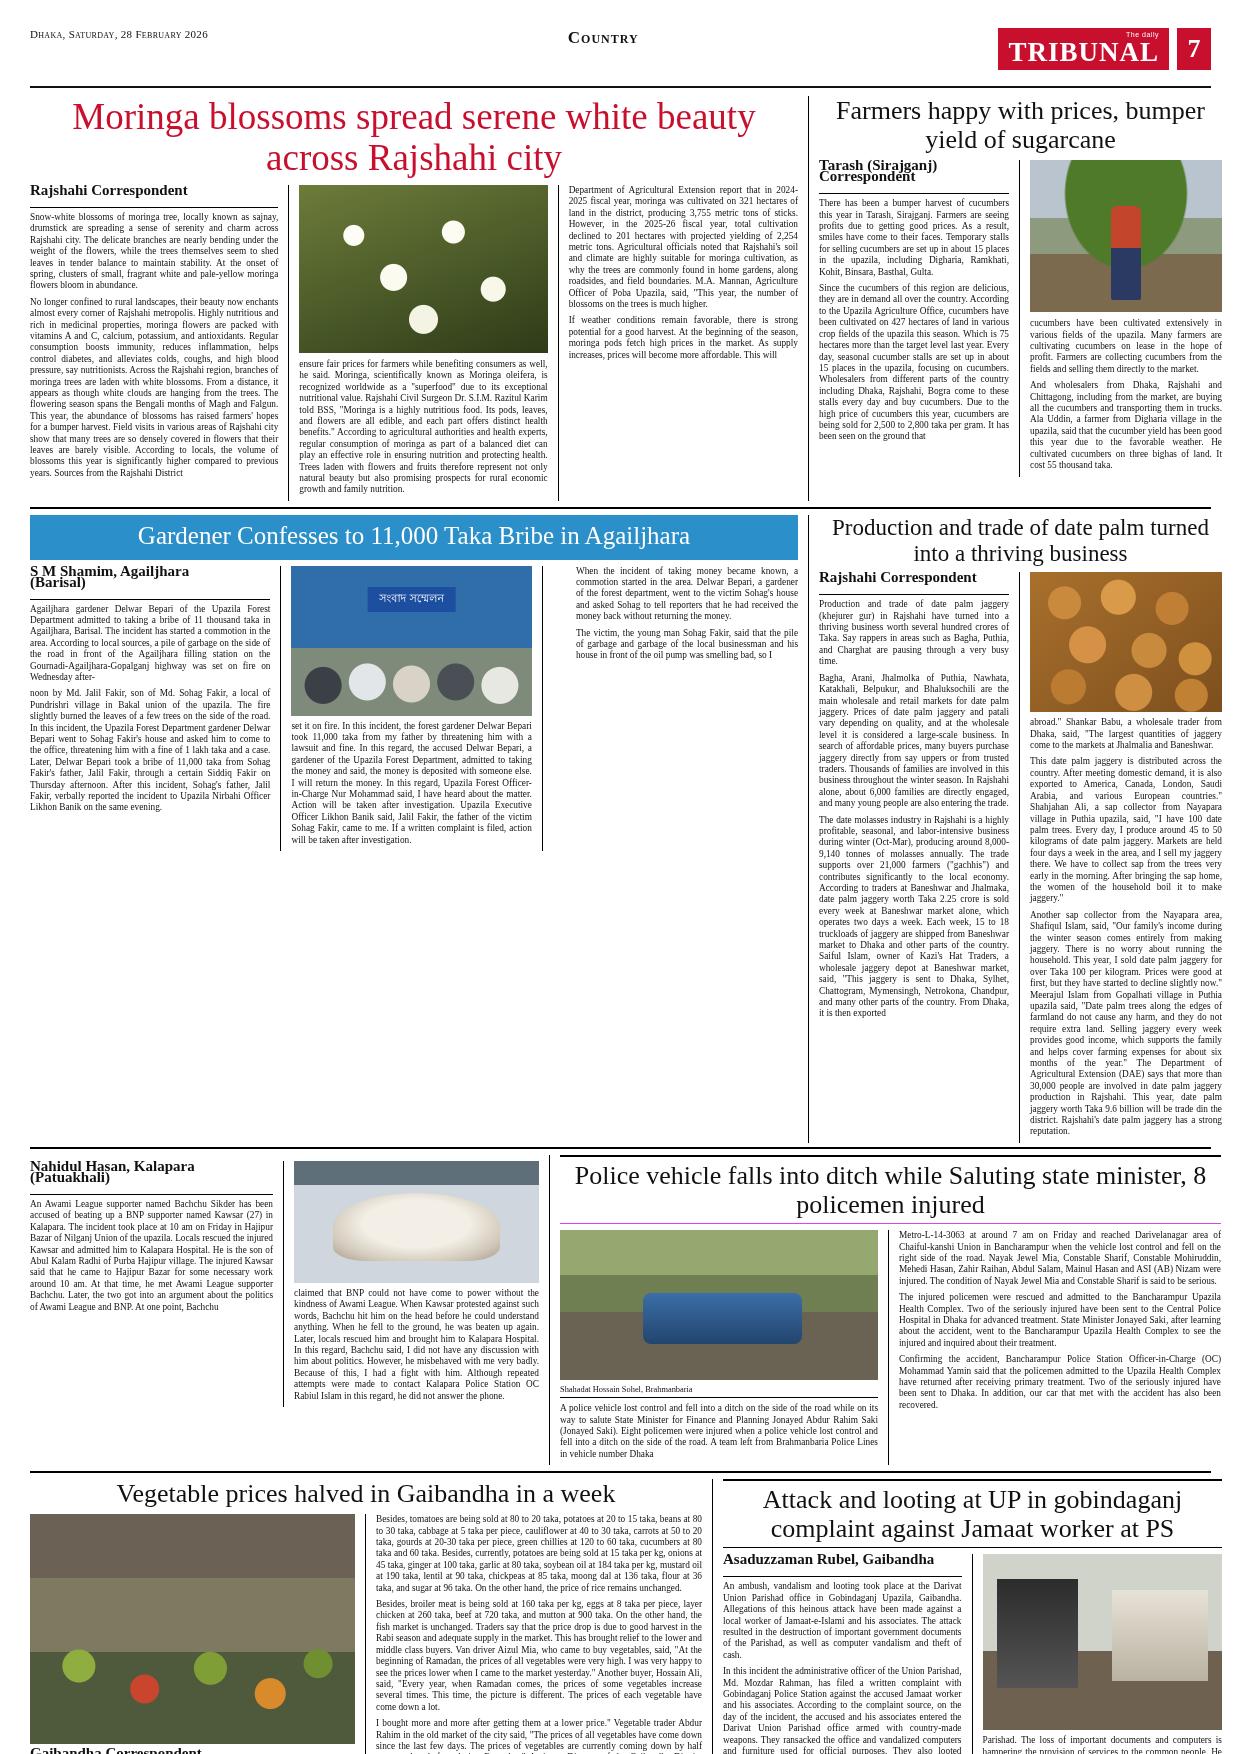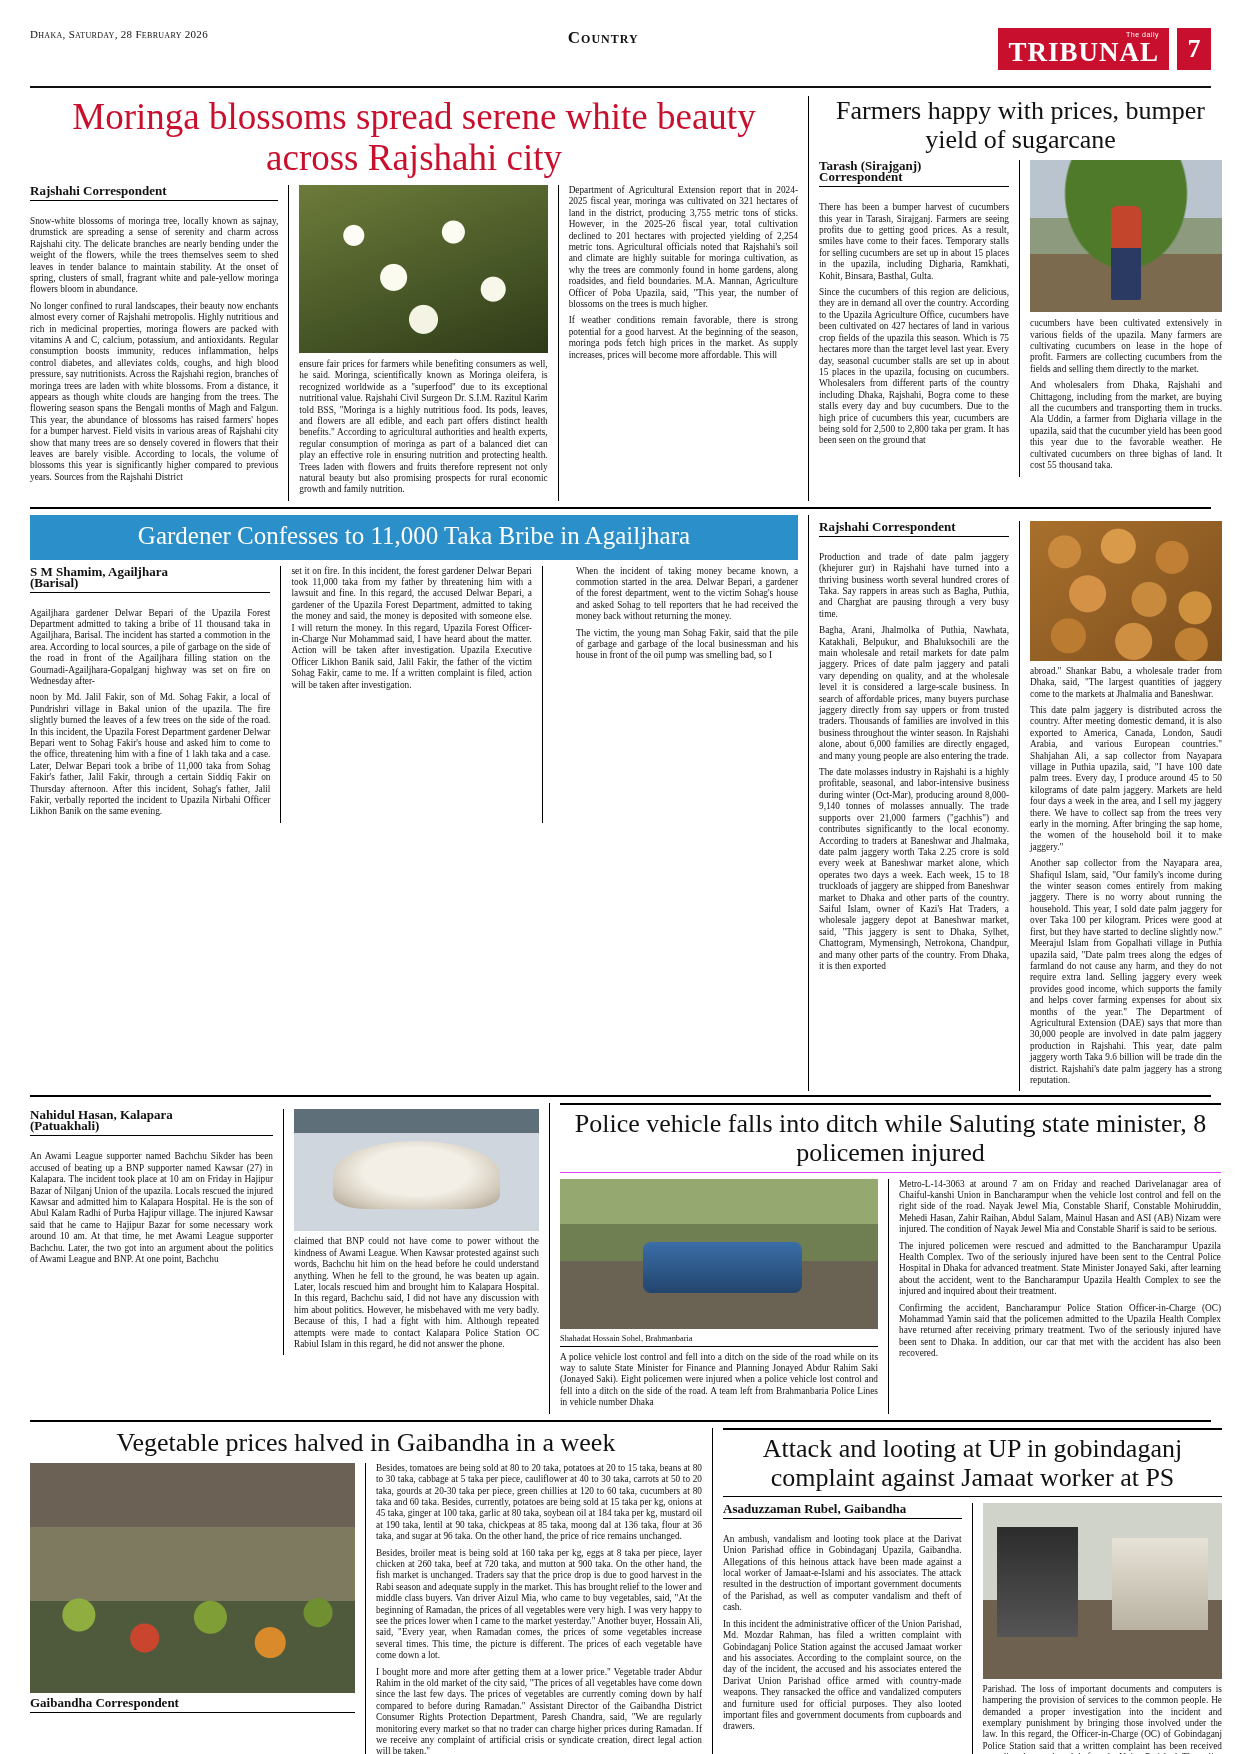--- a/index.html
+++ b/index.html
@@ -87,25 +87,25 @@
   .hl {
     text-align: center;
     font-weight: normal;
     line-height: 1.12;
     margin: 0;
   }
   .hl-xl { font-size: 37px; }
   .hl-lg { font-size: 26px; }
   .hl-md { font-size: 23px; }
   .byline {
-    font-size: 13px;
+    font-size: 15px;
     font-weight: bold;
     border-bottom: 1px solid #000;
-    padding-bottom: 4px;
-    margin-bottom: 15px;
+    padding-bottom: 11px;
+    margin-bottom: 4px;
     line-height: 11px;
   }
   .body-txt {
     font-size: 9.3px;
     line-height: 11.4px;
     text-align: justify;
     hyphens: auto;
   }
   .body-txt p { margin: 0 0 5px 0; }
   .thick-rule { border-top: 2px solid #000; }
@@ -319,34 +319,38 @@
           <div class="byline">
             <div>S M Shamim, Agailjhara</div>
             <div>(Barisal)</div>
           </div>
           <div class="body-txt">
             <p>Agailjhara gardener Delwar Bepari of the Upazila Forest Department admitted to taking a bribe of 11 thousand taka in Agailjhara, Barisal. The incident has started a commotion in the area. According to local sources, a pile of garbage on the side of the road in front of the Agailjhara filling station on the Gournadi-Agailjhara-Gopalganj highway was set on fire on Wednesday after-</p>
             <p>noon by Md. Jalil Fakir, son of Md. Sohag Fakir, a local of Pundrishri village in Bakal union of the upazila. The fire slightly burned the leaves of a few trees on the side of the road. In this incident, the Upazila Forest Department gardener Delwar Bepari went to Sohag Fakir's house and asked him to come to the office, threatening him with a fine of 1 lakh taka and a case. Later, Delwar Bepari took a bribe of 11,000 taka from Sohag Fakir's father, Jalil Fakir, through a certain Siddiq Fakir on Thursday afternoon. After this incident, Sohag's father, Jalil Fakir, verbally reported the incident to Upazila Nirbahi Officer Likhon Banik on the same evening.</p>
           </div>
         </div>
         <div class="col-div" style="width:249px;">
+          <div class="photo ph-presscon" style="height:150px;margin-bottom:5px;position:relative;">
+            <div class="bn-banner">সংবাদ সম্মেলন</div>
+          </div>
           <div class="body-txt">
             <p>set it on fire. In this incident, the forest gardener Delwar Bepari took 11,000 taka from my father by threatening him with a lawsuit and fine. In this regard, the accused Delwar Bepari, a gardener of the Upazila Forest Department, admitted to taking the money and said, the money is deposited with someone else. I will return the money. In this regard, Upazila Forest Officer-in-Charge Nur Mohammad said, I have heard about the matter. Action will be taken after investigation. Upazila Executive Officer Likhon Banik said, Jalil Fakir, the father of the victim Sohag Fakir, came to me. If a written complaint is filed, action will be taken after investigation.</p>
           </div>
         </div>
         <div class="col-div" style="width:230px;padding-left:33px;">
           <div class="body-txt">
             <p>When the incident of taking money became known, a commotion started in the area. Delwar Bepari, a gardener of the forest department, went to the victim Sohag's house and asked Sohag to tell reporters that he had received the money back without returning the money.</p>
             <p>The victim, the young man Sohag Fakir, said that the pile of garbage and garbage of the local businessman and his house in front of the oil pump was smelling bad, so I</p>
           </div>
         </div>
       </div>
     </div>
 
     <div class="right-top">
+      <h2 class="hl hl-md" style="margin-bottom:6px;">Production and trade of date palm turned into a thriving business</h2>
       <div class="cols2" style="margin-top:6px;">
         <div style="width:190px;">
           <div class="byline">Rajshahi Correspondent</div>
           <div class="body-txt">
             <p>Production and trade of date palm jaggery (khejurer gur) in Rajshahi have turned into a thriving business worth several hundred crores of Taka. Say rappers in areas such as Bagha, Puthia, and Charghat are pausing through a very busy time.</p>
             <p>Bagha, Arani, Jhalmolka of Puthia, Nawhata, Katakhali, Belpukur, and Bhaluksochili are the main wholesale and retail markets for date palm jaggery. Prices of date palm jaggery and patali vary depending on quality, and at the wholesale level it is considered a large-scale business. In search of affordable prices, many buyers purchase jaggery directly from say uppers or from trusted traders. Thousands of families are involved in this business throughout the winter season. In Rajshahi alone, about 6,000 families are directly engaged, and many young people are also entering the trade.</p>
             <p>The date molasses industry in Rajshahi is a highly profitable, seasonal, and labor-intensive business during winter (Oct-Mar), producing around 8,000-9,140 tonnes of molasses annually. The trade supports over 21,000 farmers ("gachhis") and contributes significantly to the local economy. According to traders at Baneshwar and Jhalmaka, date palm jaggery worth Taka 2.25 crore is sold every week at Baneshwar market alone, which operates two days a week. Each week, 15 to 18 truckloads of jaggery are shipped from Baneshwar market to Dhaka and other parts of the country. Saiful Islam, owner of Kazi's Hat Traders, a wholesale jaggery depot at Baneshwar market, said, "This jaggery is sent to Dhaka, Sylhet, Chattogram, Mymensingh, Netrokona, Chandpur, and many other parts of the country. From Dhaka, it is then exported</p>
           </div>
         </div>
         <div class="col-div" style="width:192px;">

